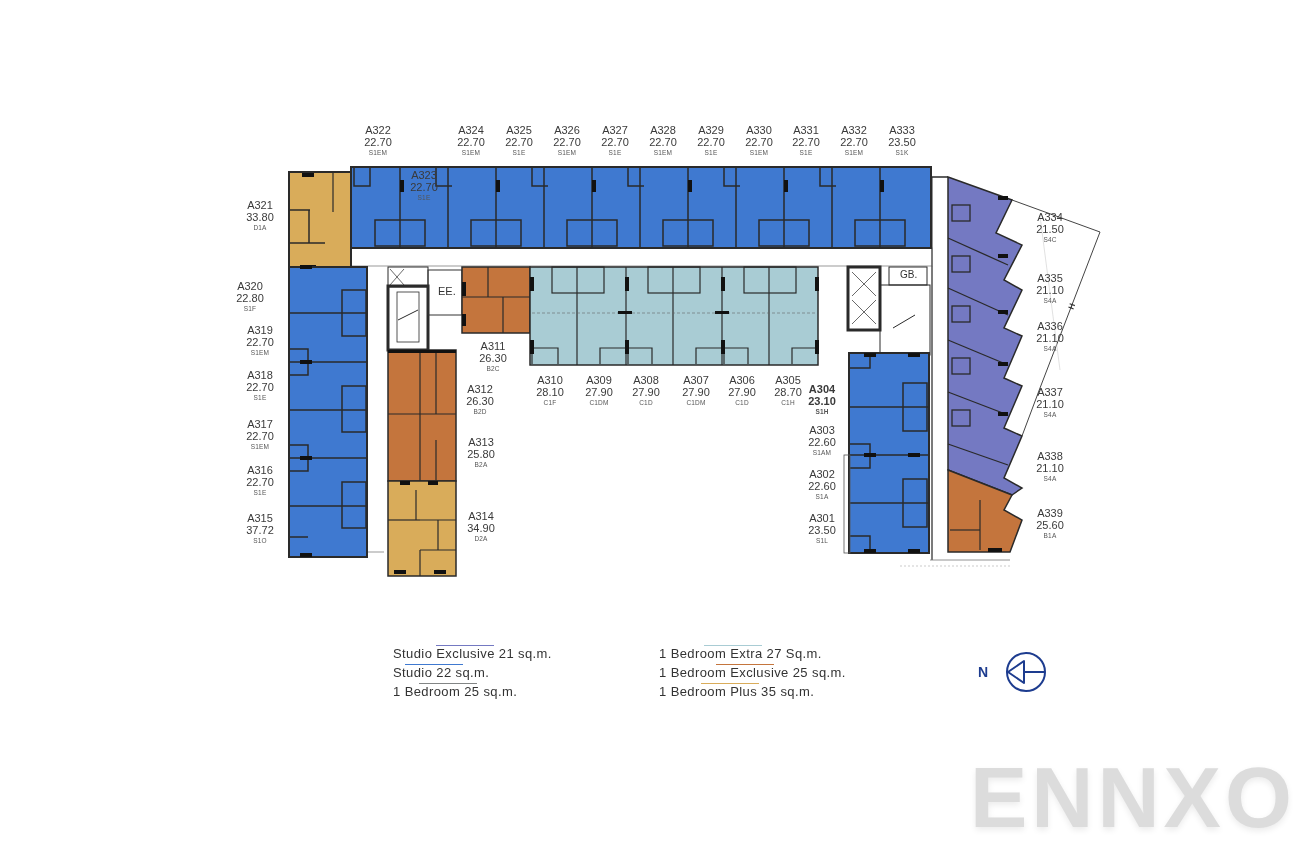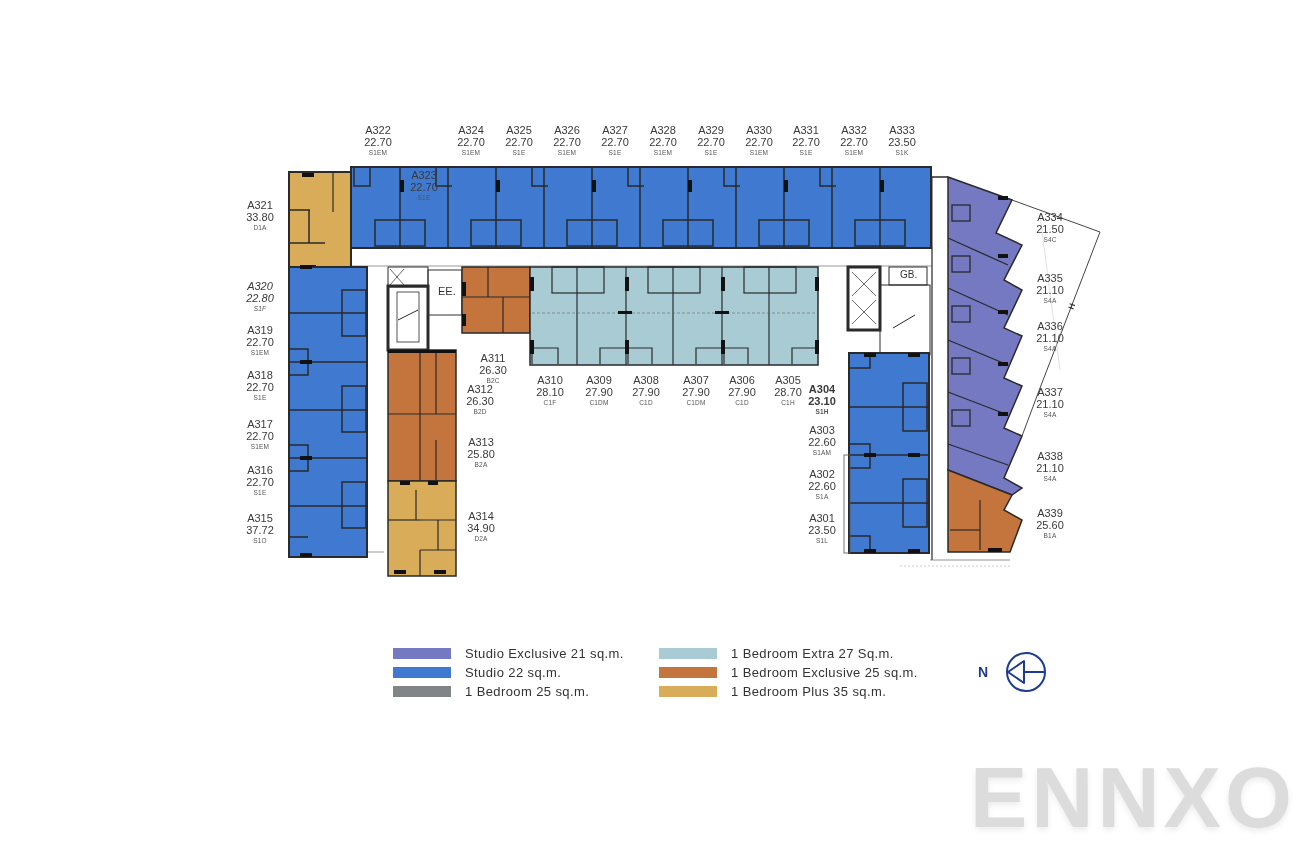--- a/index.html
+++ b/index.html
@@ -2,21 +2,21 @@
 <html><head>
 <meta charset="utf-8">
 <style>
   html, body { margin:0; padding:0; background:#ffffff; }
   body { width:1316px; height:858px; position:relative; overflow:hidden; font-family:"Liberation Sans", sans-serif; color:#333; }
   #plan { position:absolute; left:0; top:0; width:1316px; height:858px; }
   .lbl { position:absolute; text-align:center; line-height:1.05; width:60px; }
   .lbl .id, .lbl .area { display:block; font-size:11px; color:#3a3a3a; }
   .lbl .type { display:block; font-size:6.5px; color:#555; margin-top:2px; letter-spacing:0.2px; }
   .legend { position:absolute; left:393px; top:645px; width:560px; }
-  .leg-item { position:absolute; display:flex; align-items:center; height:16px; }
+  .leg-item { position:absolute; display:flex; align-items:center; height:16px;flex-direction:column; }
   .swatch { width:58px; height:11px; margin-right:14px; }
   .leg-text { font-size:13px; color:#333; letter-spacing:0.4px; white-space:nowrap; }
   .north { position:absolute; left:978px; top:650px; width:80px; height:44px; }
   .north-letter { position:absolute; left:0; top:14px; font-size:14px; font-weight:bold; color:#1d3c8f; }
   .watermark { position:absolute; left:970px; top:748px; font-size:86px; font-weight:bold; color:#dcdcdc; letter-spacing:4px; text-shadow:0 3px 6px rgba(0,0,0,0.08); }
   .room-tag { position:absolute; font-size:11px; color:#333; }
 </style>
 </head>
 <body>
 
@@ -327,21 +327,21 @@
       <span class="type">S1K</span>
     </div>
 </div>
 
 <div>
   <div class="lbl" style="left:230px;top:200px;">
       <span class="id">A321</span>
       <span class="area">33.80</span>
       <span class="type">D1A</span>
     </div>
-  <div class="lbl" style="left:230px;top:281px;font-style:italic;">
+  <div class="lbl" style="left:220px;top:281px;">
       <span class="id">A320</span>
       <span class="area">22.80</span>
       <span class="type">S1F</span>
     </div>
   <div class="lbl" style="left:230px;top:325px;">
       <span class="id">A319</span>
       <span class="area">22.70</span>
       <span class="type">S1EM</span>
     </div>
   <div class="lbl" style="left:230px;top:370px;">
@@ -360,21 +360,21 @@
       <span class="type">S1E</span>
     </div>
   <div class="lbl" style="left:230px;top:513px;">
       <span class="id">A315</span>
       <span class="area">37.72</span>
       <span class="type">S1O</span>
     </div>
 </div>
 
 <div>
-  <div class="lbl" style="left:463px;top:341px;margin-top:12px;">
+  <div class="lbl" style="left:463px;top:341px;">
       <span class="id">A311</span>
       <span class="area">26.30</span>
       <span class="type">B2C</span>
     </div>
   <div class="lbl" style="left:450px;top:384px;">
       <span class="id">A312</span>
       <span class="area">26.30</span>
       <span class="type">B2D</span>
     </div>
   <div class="lbl" style="left:451px;top:437px;">

